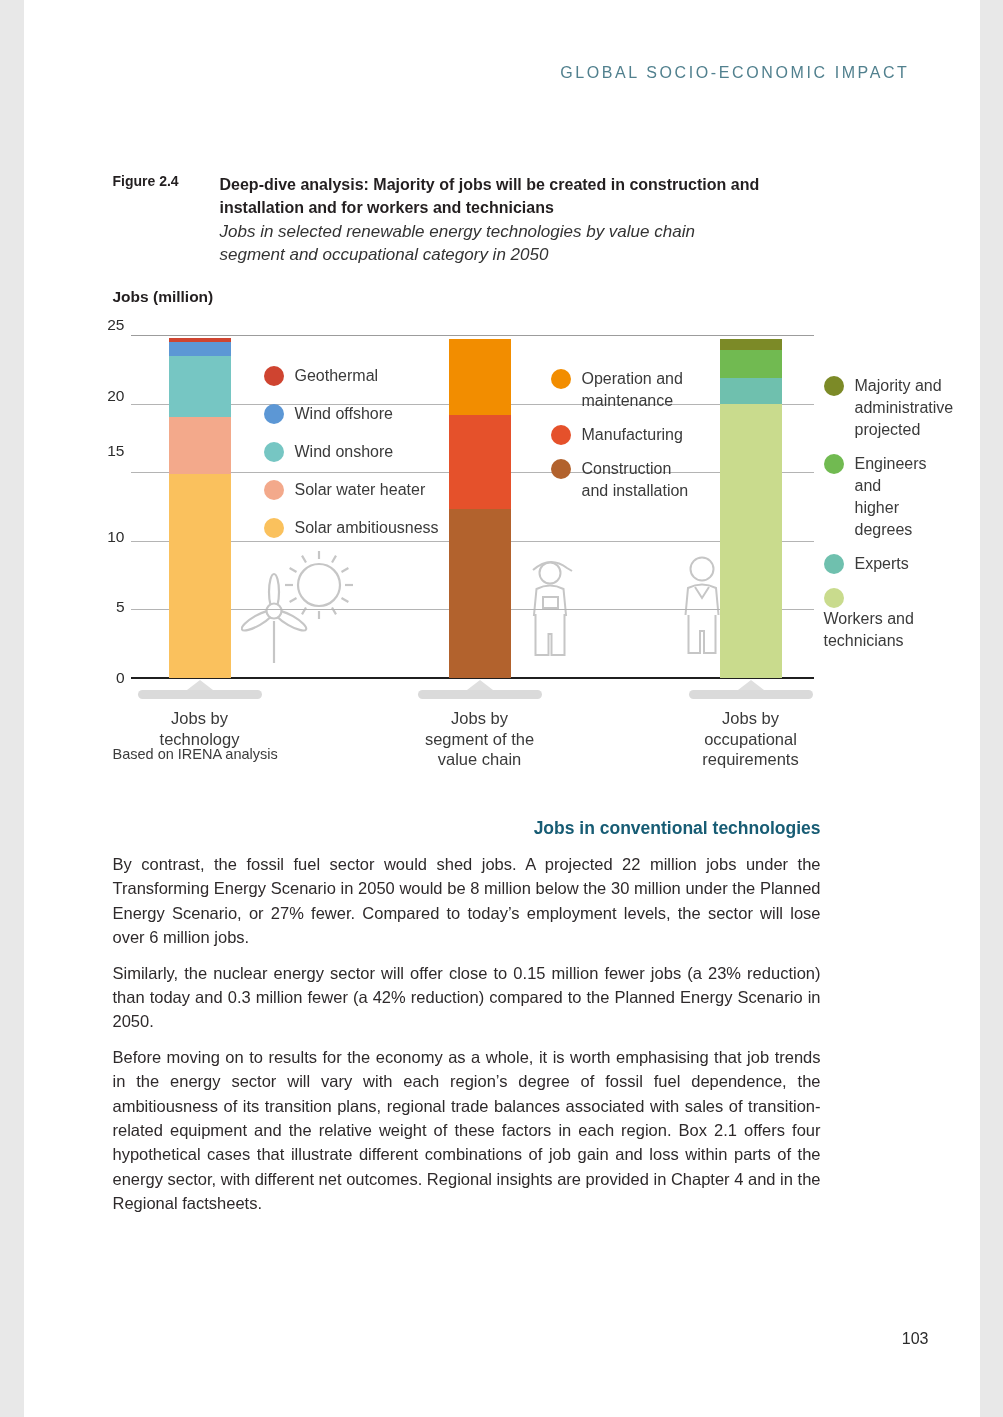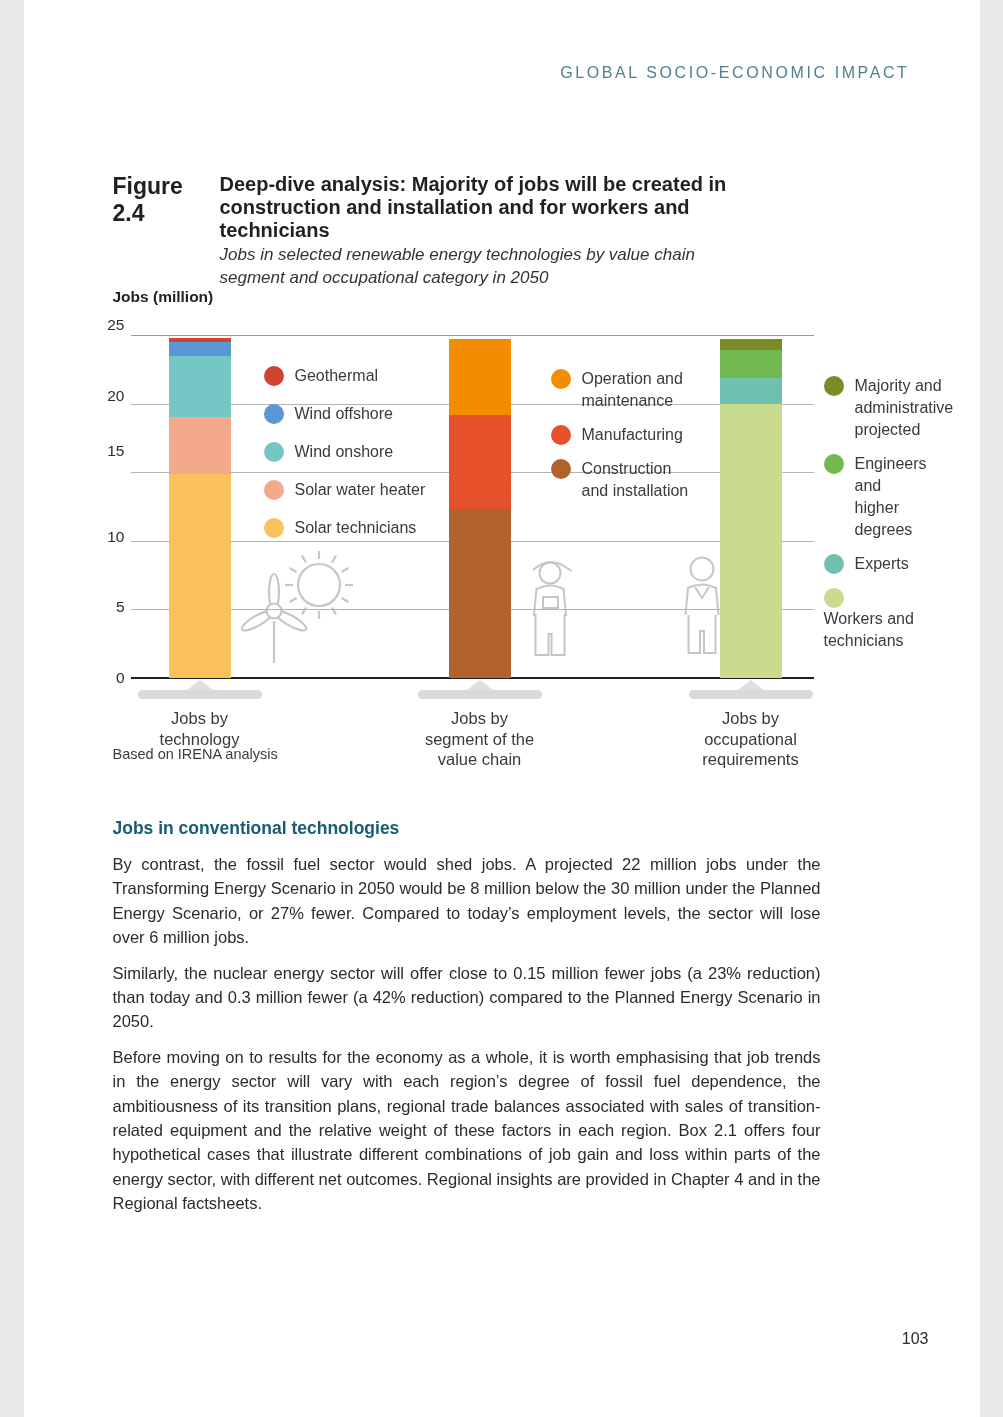--- a/index.html
+++ b/index.html
@@ -7,23 +7,23 @@
     position:relative;width:956px;height:1417px;margin:0 auto;background:#ffffff;
     font-family:"Liberation Sans",sans-serif;overflow:hidden;color:#2E2A2B;
   }
   
   .running-head{
     position:absolute;top:64px;right:70px;font-size:16px;letter-spacing:2.6px;
     color:#51808E;font-weight:400;
   }
   
   .fig-caption{position:absolute;left:89px;top:173px;display:flex;}
-  .fig-label{width:107px;font-size:23px;font-weight:bold;color:#231F20;flex:none;}
+  .fig-label{width:107px;font-size:14px;font-weight:bold;color:#231F20;flex:none;}
   .fig-titles{width:590px;}
-  .fig-title{font-size:20px;font-weight:bold;line-height:23px;color:#231F20;max-width:560px;}
+  .fig-title{font-size:16px;font-weight:bold;line-height:23px;color:#231F20;max-width:560px;}
   .fig-subtitle{font-size:17px;font-style:italic;line-height:23px;color:#333333;max-width:525px;margin-top:1px;}
   
   .chart{position:absolute;left:89px;top:288px;width:914px;height:505px;}
   .y-axis-title{position:absolute;left:0;top:0;font-size:15.5px;font-weight:bold;color:#231F20;}
   .plot{position:absolute;left:18px;top:47px;width:683px;height:343px;}
   .gridline{position:absolute;left:0;width:683px;height:1px;background:#B4B4B4;}
   .gridline.topline{background:#9C9C9C;}
   .gridline.axis{height:2px;background:#1F1F1F;}
   .ytick{position:absolute;left:-36px;width:30px;text-align:right;font-size:15.5px;line-height:22px;color:#2D2D2D;}
   .seg{position:absolute;}
@@ -35,21 +35,21 @@
   .pedestal::before{
     content:'';position:absolute;top:-10px;left:50%;margin-left:-13px;width:0;height:0;
     border-left:13px solid transparent;border-right:13px solid transparent;border-bottom:10px solid #DFDFDF;
   }
   .xlabel{position:absolute;width:200px;text-align:center;font-size:16.5px;line-height:20.5px;color:#3A3A3A;}
   .chart-icon{position:absolute;}
   .chart-icon svg{display:block;}
   .source-line{position:absolute;left:0;top:458px;font-size:14.5px;color:#3C3C3C;}
   
   .body-section{position:absolute;left:89px;top:818px;width:708px;}
-  .section-heading{font-size:17.5px;font-weight:bold;color:#175C74;margin:0 0 13px 0;}
+  .section-heading{font-size:17.5px;font-weight:bold;color:#175C74;margin:0 0 13px 0;text-align:right;}
   .body-section p{margin:0 0 11px 0;font-size:16.5px;line-height:24.4px;text-align:justify;color:#2E2A2B;}
   .page-number{position:absolute;top:1330px;right:51px;font-size:16px;color:#2B2B2B;}
 </style>
 </head>
 <body>
 
 <div class="page">
 
   <div class="running-head">GLOBAL SOCIO-ECONOMIC IMPACT</div>
 
@@ -151,21 +151,21 @@
           </div>
           <div class="legend-item" style="margin-bottom: 16px;">
             <div class="legend-dot" style="background: rgb(243, 169, 139);"></div>
             <div class="legend-label">
               <div class="">Solar water heater</div>
             </div>
           </div>
           <div class="legend-item" style="margin-bottom: 16px;">
             <div class="legend-dot" style="background: rgb(250, 193, 93);"></div>
             <div class="legend-label">
-              <div class="">Solar technicians</div>
+              <div class="">Solar ambitiousness</div>
             </div>
           </div>
         </div>
         <div class="legend" style="left: 420px; top: 33px;">
           <div class="legend-item" style="margin-bottom: 12px;">
             <div class="legend-dot" style="background: rgb(242, 141, 0);"></div>
             <div class="legend-label">
               <div class="">Operation and</div>
               <div class="">maintenance</div>
             </div>

